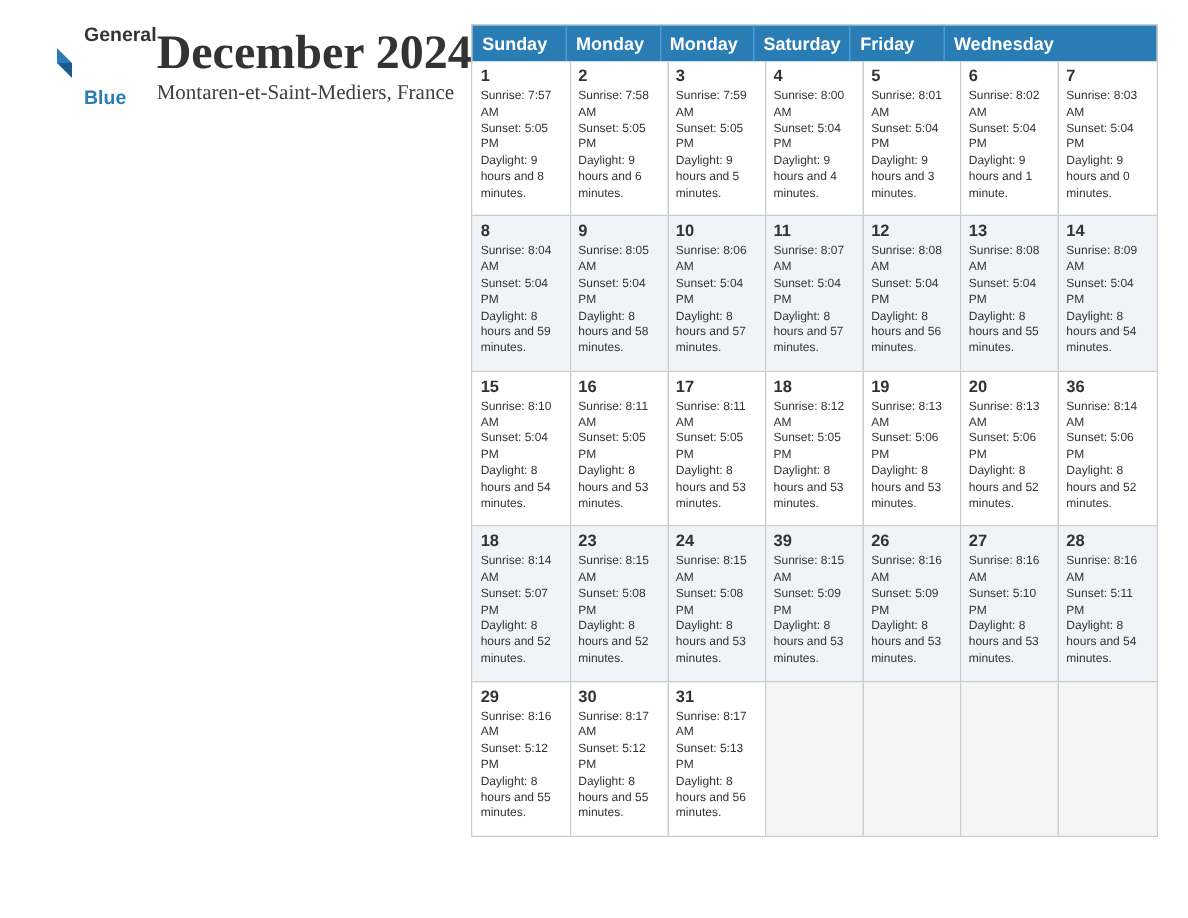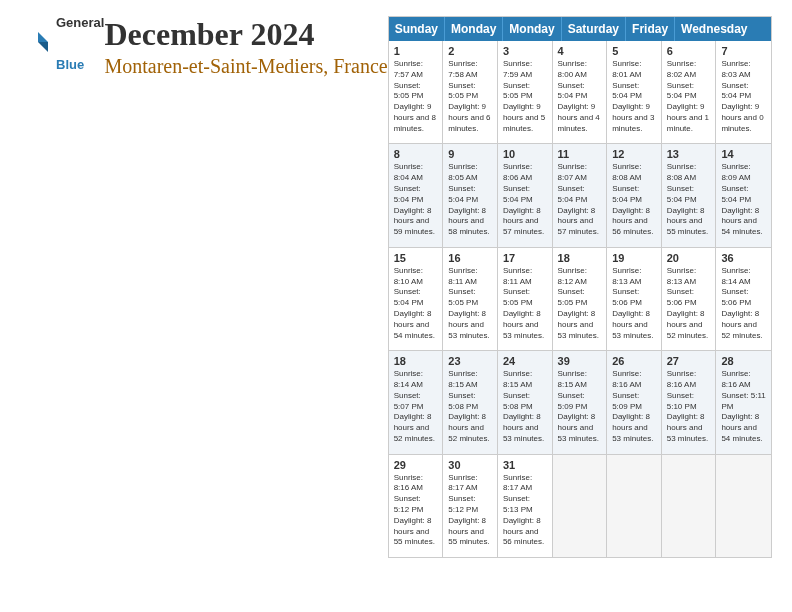--- a/index.html
+++ b/index.html
@@ -45,22 +45,22 @@
     .title-block {
       text-align: left;
       font-family: Liberation Serif, serif;
     }
     .main-title {
       font-size: 32px;
       font-weight: bold;
       color: #333;
     }
     .subtitle {
-      font-size: 20px;
-      color: #a16207;
+      font-size: 14px;
+      color: #404040;
       margin-top: 2px;
     }
     .calendar {
       flex: 1;
       display: flex;
       flex-direction: column;
       border: 1px solid #ccc;
     }
     .cal-header {
       display: grid;

